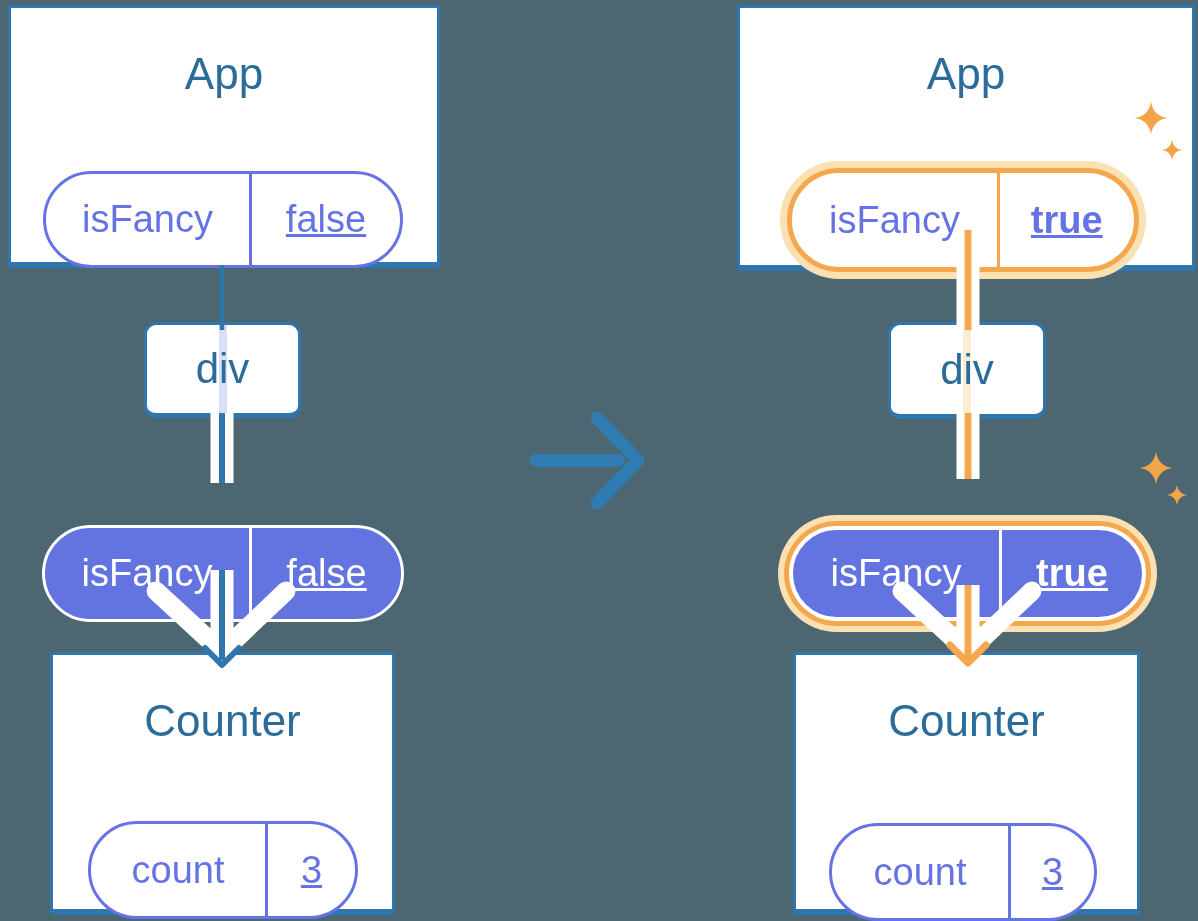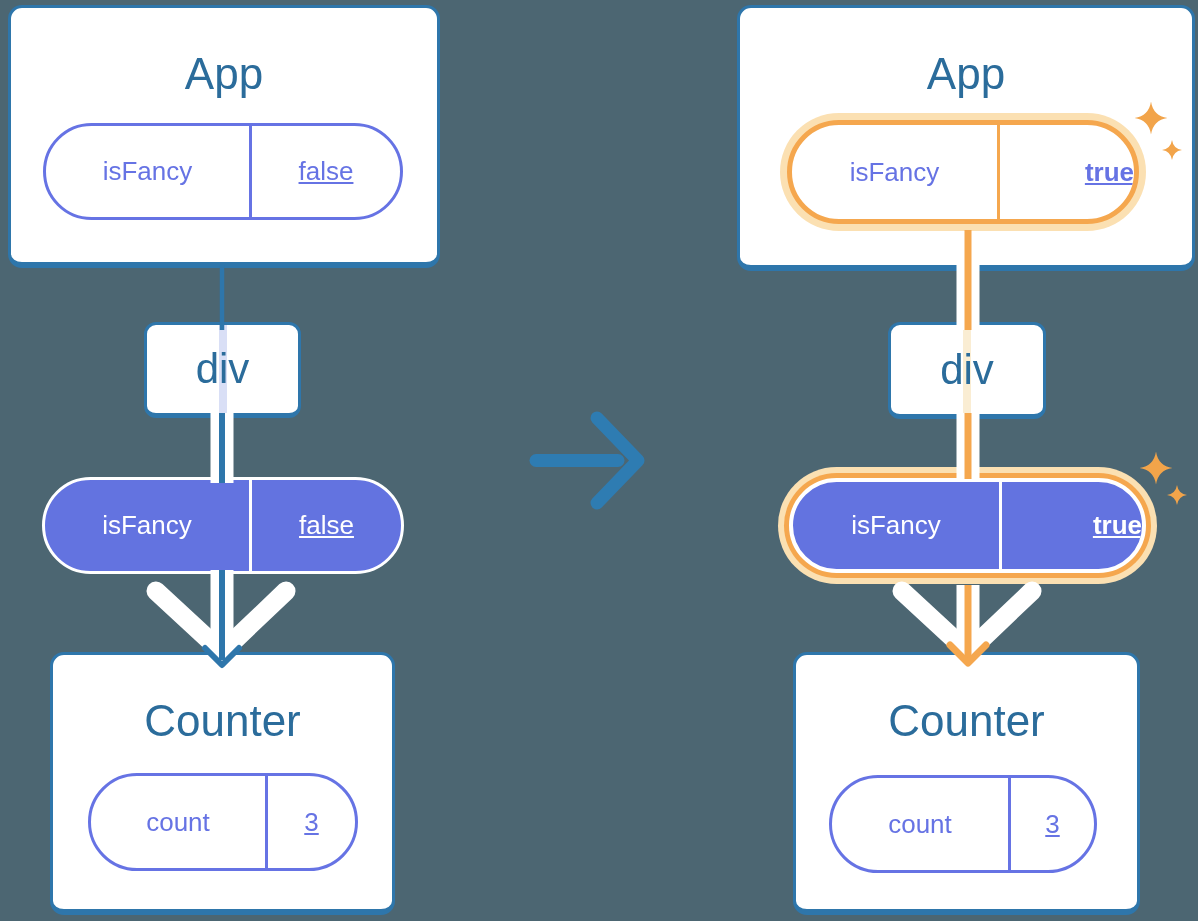--- a/index.html
+++ b/index.html
@@ -5,30 +5,30 @@
   html,body{margin:0;padding:0;background:#4C6672;}
   .canvas{
     position:relative;width:1198px;height:921px;background:#4C6672;
     font-family:"Liberation Sans",sans-serif;overflow:hidden;
     -webkit-font-smoothing:antialiased;
   }
   
   .card{
     position:absolute;background:#fff;
     border:3px solid #2E76AB;border-bottom-width:6px;
-    border-radius:14px;box-sizing:border-box;
+    border-radius:3px;box-sizing:border-box;
   }
   .card-title{
     position:absolute;left:0;right:0;top:44px;text-align:center;
     font-size:44px;line-height:1;color:#2B6C9B;font-weight:500;
   }
   
   .pill{
     position:absolute;display:flex;align-items:stretch;box-sizing:border-box;
-    border-radius:999px;font-size:26px;overflow:hidden;
+    border-radius:999px;font-size:38px;overflow:hidden;margin-top:48px;
   }
   .pcell{display:flex;align-items:center;justify-content:center;}
   .pval{flex:1;text-decoration:underline;}
   .pdiv{width:3px;align-self:stretch;flex:0 0 auto;}
   
   .pill.outline{background:#fff;border:3px solid #6673E4;color:#6673E4;}
   .pill.outline .pdiv{background:#6673E4;}
   
   .pill.solid{background:#6373E0;border:3px solid #fff;color:#fff;}
   .pill.solid .pdiv{background:#fff;}
@@ -36,21 +36,21 @@
   .pill.fancy-outline{
     background:#fff;border:5px solid #F5A74E;color:#6673E4;
     box-shadow:0 0 0 7px #FBE0B2;
   }
   .pill.fancy-outline .pdiv{background:#F5A74E;width:2.5px;}
   .pill.fancy-solid{
     background:#6373E0;border:4px solid #fff;color:#fff;
     box-shadow:0 0 0 5px #F5A74E,0 0 0 11px #FBE0B2;
   }
   .pill.fancy-solid .pdiv{background:#fff;}
-  .bold-val .pval{font-weight:bold;justify-content:flex-end;}
+  .bold-val .pval{font-weight:bold;}
   
   .divbox{
     position:absolute;background:#ffffff;box-sizing:border-box;
     border:3px solid #2E76AB;border-bottom-width:5px;border-radius:12px;
     display:flex;align-items:center;justify-content:center;
     font-size:42px;color:#2B6C9B;
   }
   .divbox .label{position:relative;z-index:1;}
   .stripe{
     position:absolute;top:0;bottom:0;left:50%;

